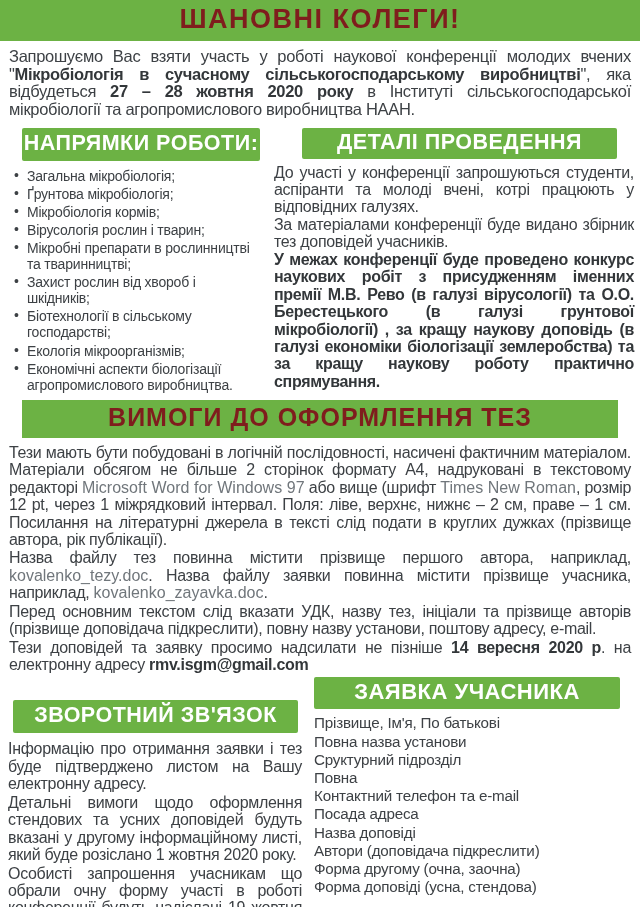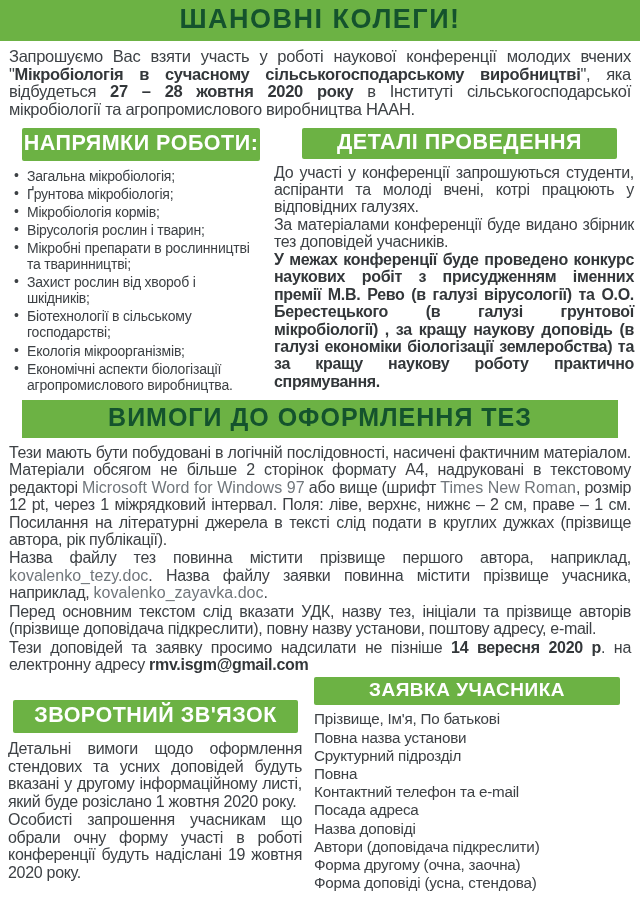--- a/index.html
+++ b/index.html
@@ -1,21 +1,21 @@
 <!DOCTYPE html>
 <html lang="uk" style="--accent: #6cb244; --ink: #3d4145;"><head>
 <meta charset="utf-8">
 <style>
   :root { --accent:#6cb244; --ink:#3d4145; }
   * { box-sizing: border-box; }
   html,body { margin:0; padding:0; background:#ffffff; }
   body { font-family:"Liberation Sans", sans-serif; color:var(--ink); }
   .page { width:640px; height:907px; overflow:hidden; background:#fff; display:flex; flex-direction:column; }
 
-  .band { background:var(--accent); color:#14532d; text-align:center; }
+  .band { background:var(--accent); color:#7f1d1d; text-align:center; }
   .band.top { padding:4px 0 6px; }
   .band.top h1 { margin:0; font-size:27px; font-weight:bold; letter-spacing:1.5px; }
 
   .intro { margin:7px 9px 4px; text-align:justify; font-size:16.5px; line-height:1.07; letter-spacing:-0.3px; }
 
   .cols { display:flex; }
   .cols.upper { margin:5px 4px 0 8px; gap:14px; }
   .col-left { width:252px; flex:0 0 auto; }
   .col-right { flex:1; min-width:0; }
 
@@ -35,21 +35,21 @@
   .band.mid { margin:5px 22px 0; padding:3px 0 6px; }
   .band.mid h2 { margin:0; font-size:25px; font-weight:bold; letter-spacing:1px; }
 
   .paras.req { margin:6px 9px 2px; }
   .paras.req p { margin-bottom:1px; }
 
   .cols.lower { margin:1px 4px 0 8px; gap:12px; flex:1; }
   .lower-left { width:294px; flex:0 0 auto; }
   .lower-right { flex:1; min-width:0; }
   .feedback-head    { margin:23px 4px 7px 5px; font-size:21.5px; padding:3px 0 5px; letter-spacing:0.5px; }
-  .application-head { margin:0 16px 5px 0; font-size:19px; padding:2px 0 4px; letter-spacing:0.5px; }
+  .application-head { margin:0 16px 5px 0; font-size:22px; padding:2px 0 4px; letter-spacing:0.5px; }
   .feedback-paras p { margin-bottom:1px; }
 
   .fields { font-size:15.2px; line-height:1.13; letter-spacing:-0.2px; }
   .field { margin:0 0 1px; }
 </style>
 </head>
 <body>
 
 <div class="page">
 
@@ -102,20 +102,21 @@
       <p><span>Тези доповідей та заявку просимо надсилати не пізніше </span><b>14 вересня 2020 р</b><span>. на електронну адресу </span><b>rmv.isgm@gmail.com</b></p>
     </div>
 
   <div class="cols lower">
     <div class="lower-left">
       <div class="boxhead feedback-head">
         <span>ЗВОРОТНИЙ ЗВ'ЯЗОК</span>
       </div>
       <div class="paras feedback-paras">
 
+      <p>Інформацію про отримання заявки і тез буде підтверджено листом на Вашу електронну адресу.</p>
           <p>Детальні вимоги щодо оформлення стендових та усних доповідей будуть вказані у другому інформаційному листі, який буде розіслано 1 жовтня 2020 року.</p>
           <p>Особисті запрошення учасникам що обрали очну форму участі в роботі конференції будуть надіслані 19 жовтня 2020 року.</p>
         </div>
     </div>
     <div class="lower-right">
       <div class="boxhead application-head">
         <span>ЗАЯВКА УЧАСНИКА</span>
       </div>
       <div class="fields">
 

